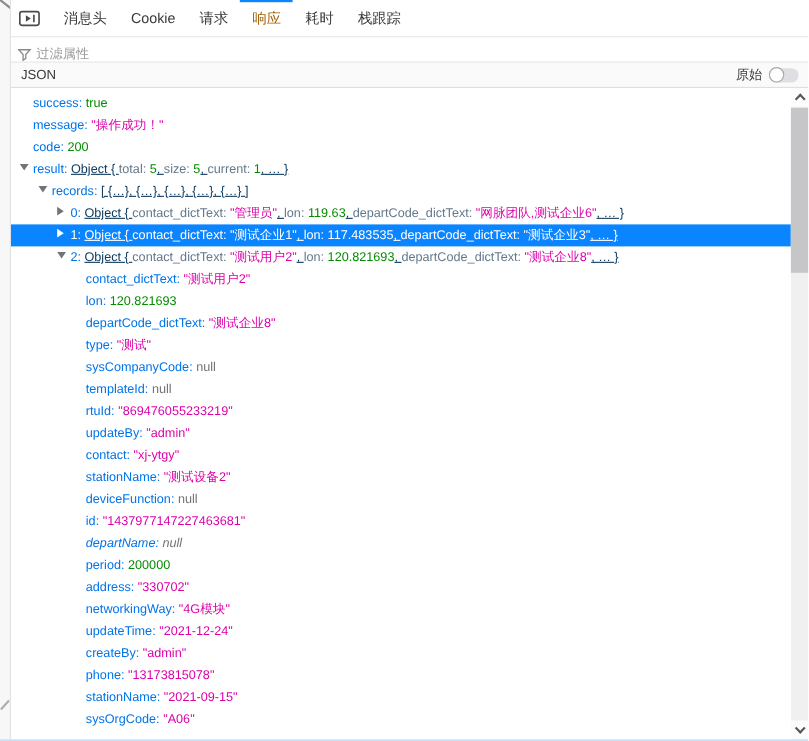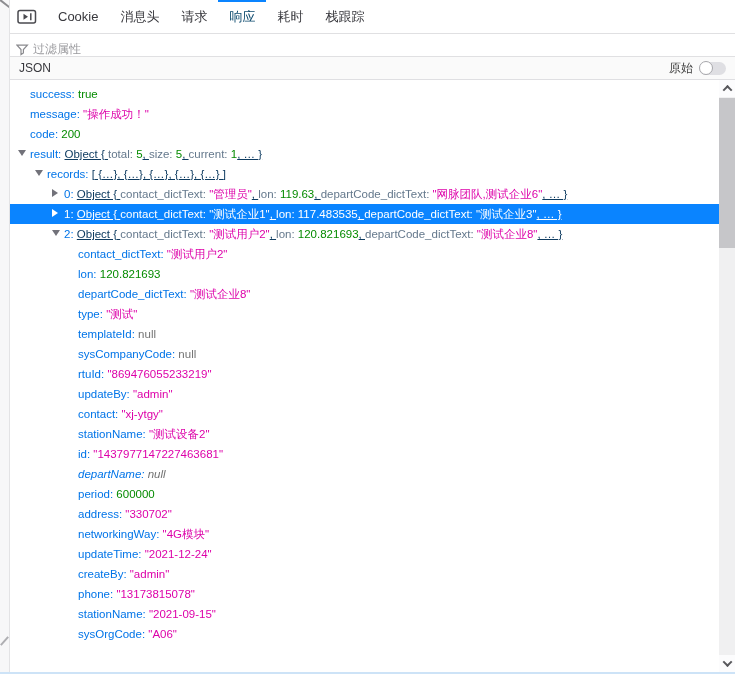--- a/index.html
+++ b/index.html
@@ -15,21 +15,21 @@
   .strip-mark-b { position:absolute; top:640px; left:-1px; width:11px; height:2px;
                   background:#aeaeb2; transform:rotate(-48deg); }
 
   
   .tabbar { position:absolute; top:0; left:10px; right:0; height:34px; background:#fff;
             border-bottom:1px solid #e0e0e2; display:flex; align-items:center; padding-left:4px; }
   .dock-btn { width:26px; height:100%; display:flex; align-items:center; justify-content:center; margin-right:7px; cursor:pointer; }
   .tabs { display:flex; height:100%; }
   .tab { position:relative; height:100%; display:flex; align-items:center; padding:0 11px;
          font-size:13px; color:#38383d; cursor:pointer; white-space:nowrap; }
-  .tab.active { color:#0c4a6e; }
+  .tab.active { color:#a16207; }
   .tab.active::before { content:''; position:absolute; top:0; left:0; right:0; height:2px; background:#0a84ff; }
 
   
   .filter-row { position:absolute; top:34px; left:10px; right:0; height:23px; background:#fff;
                 border-bottom:1px solid #e0e0e2; display:flex; align-items:flex-end; padding-left:6px; }
   .filter-icon { display:flex; align-items:center; margin-right:4px; }
   .filter-input { border:none; outline:none; flex:1; font-size:12px; color:#38383d; background:transparent;
                   font-family:"Liberation Sans","DejaVu Sans",sans-serif; }
   .filter-input::placeholder { color:#9a9a9e; }
 
@@ -86,22 +86,22 @@
 
   <div class="tabbar">
     <div class="dock-btn">
       <svg width="20" height="16" viewBox="0 0 20 16">
         <rect x="1" y="1.5" width="17.5" height="12.5" rx="2" fill="none" stroke="#4a4a4f" stroke-width="1.5"></rect>
         <path d="M6.5 4.8 L11 7.75 L6.5 10.7 Z" fill="#4a4a4f"></path>
         <line x1="13.8" y1="4.3" x2="13.8" y2="11.2" stroke="#4a4a4f" stroke-width="1.5"></line>
       </svg>
     </div>
     <div class="tabs">
+        <div class="tab">消息头</div>
         <div class="tab">Cookie</div>
-        <div class="tab">消息头</div>
         <div class="tab">请求</div>
         <div class="tab active">响应</div>
         <div class="tab">耗时</div>
         <div class="tab">栈跟踪</div>
       </div>
   </div>
 
   <div class="filter-row">
     <span class="filter-icon">
       <svg width="13" height="12" viewBox="0 0 13 12">
@@ -126,29 +126,30 @@
       <div class="row" style="padding-left: 8px;"><span class="twisty none"></span><span class="tk-key">code: </span><span class="tk-number">200</span></div>
       <div class="row" style="padding-left: 8px;"><span class="twisty open"></span><span class="tk-key">result: </span><span class="tk-object">Object { </span><span class="tk-pkey">total: </span><span class="tk-number">5</span><span class="tk-object">, </span><span class="tk-pkey">size: </span><span class="tk-number">5</span><span class="tk-object">, </span><span class="tk-pkey">current: </span><span class="tk-number">1</span><span class="tk-object">, … }</span></div>
       <div class="row" style="padding-left: 25px;"><span class="twisty open"></span><span class="tk-key">records: </span><span class="tk-object">[ {…}, {…}, {…}, {…}, {…} ]</span></div>
       <div class="row" style="padding-left: 42px;"><span class="twisty closed"></span><span class="tk-key">0: </span><span class="tk-object">Object { </span><span class="tk-pkey">contact_dictText: </span><span class="tk-string">"管理员"</span><span class="tk-object">, </span><span class="tk-pkey">lon: </span><span class="tk-number">119.63</span><span class="tk-object">, </span><span class="tk-pkey">departCode_dictText: </span><span class="tk-string">"网脉团队,测试企业6"</span><span class="tk-object">, … }</span></div>
       <div class="row selected" style="padding-left: 42px;"><span class="twisty closed"></span><span class="tk-key">1: </span><span class="tk-object">Object { </span><span class="tk-pkey">contact_dictText: </span><span class="tk-string">"测试企业1"</span><span class="tk-object">, </span><span class="tk-pkey">lon: </span><span class="tk-number">117.483535</span><span class="tk-object">, </span><span class="tk-pkey">departCode_dictText: </span><span class="tk-string">"测试企业3"</span><span class="tk-object">, … }</span></div>
       <div class="row" style="padding-left: 42px;"><span class="twisty open"></span><span class="tk-key">2: </span><span class="tk-object">Object { </span><span class="tk-pkey">contact_dictText: </span><span class="tk-string">"测试用户2"</span><span class="tk-object">, </span><span class="tk-pkey">lon: </span><span class="tk-number">120.821693</span><span class="tk-object">, </span><span class="tk-pkey">departCode_dictText: </span><span class="tk-string">"测试企业8"</span><span class="tk-object">, … }</span></div>
       <div class="row" style="padding-left: 56px;"><span class="twisty none"></span><span class="tk-key">contact_dictText: </span><span class="tk-string">"测试用户2"</span></div>
       <div class="row" style="padding-left: 56px;"><span class="twisty none"></span><span class="tk-key">lon: </span><span class="tk-number">120.821693</span></div>
       <div class="row" style="padding-left: 56px;"><span class="twisty none"></span><span class="tk-key">departCode_dictText: </span><span class="tk-string">"测试企业8"</span></div>
       <div class="row" style="padding-left: 56px;"><span class="twisty none"></span><span class="tk-key">type: </span><span class="tk-string">"测试"</span></div>
+      <div class="row" style="padding-left: 56px;"><span class="twisty none"></span><span class="tk-key">sysCompanyCode: </span><span class="tk-null">null</span></div>
       <div class="row" style="padding-left: 56px;"><span class="twisty none"></span><span class="tk-key">templateId: </span><span class="tk-null">null</span></div>
-      <div class="row" style="padding-left: 56px;"><span class="twisty none"></span><span class="tk-key">sysCompanyCode: </span><span class="tk-null">null</span></div>
       <div class="row" style="padding-left: 56px;"><span class="twisty none"></span><span class="tk-key">rtuId: </span><span class="tk-string">"869476055233219"</span></div>
       <div class="row" style="padding-left: 56px;"><span class="twisty none"></span><span class="tk-key">updateBy: </span><span class="tk-string">"admin"</span></div>
       <div class="row" style="padding-left: 56px;"><span class="twisty none"></span><span class="tk-key">contact: </span><span class="tk-string">"xj-ytgy"</span></div>
       <div class="row" style="padding-left: 56px;"><span class="twisty none"></span><span class="tk-key">stationName: </span><span class="tk-string">"测试设备2"</span></div>
+      <div class="row" style="padding-left: 56px;"><span class="twisty none"></span><span class="tk-key">deviceFunction: </span><span class="tk-null">null</span></div>
       <div class="row" style="padding-left: 56px;"><span class="twisty none"></span><span class="tk-key">id: </span><span class="tk-string">"1437977147227463681"</span></div>
       <div class="row" style="padding-left: 56px; font-style: italic;"><span class="twisty none"></span><span class="tk-key">departName: </span><span class="tk-null">null</span></div>
-      <div class="row" style="padding-left: 56px;"><span class="twisty none"></span><span class="tk-key">period: </span><span class="tk-number">600000</span></div>
+      <div class="row" style="padding-left: 56px;"><span class="twisty none"></span><span class="tk-key">period: </span><span class="tk-number">200000</span></div>
       <div class="row" style="padding-left: 56px;"><span class="twisty none"></span><span class="tk-key">address: </span><span class="tk-string">"330702"</span></div>
       <div class="row" style="padding-left: 56px;"><span class="twisty none"></span><span class="tk-key">networkingWay: </span><span class="tk-string">"4G模块"</span></div>
       <div class="row" style="padding-left: 56px;"><span class="twisty none"></span><span class="tk-key">updateTime: </span><span class="tk-string">"2021-12-24"</span></div>
       <div class="row" style="padding-left: 56px;"><span class="twisty none"></span><span class="tk-key">createBy: </span><span class="tk-string">"admin"</span></div>
       <div class="row" style="padding-left: 56px;"><span class="twisty none"></span><span class="tk-key">phone: </span><span class="tk-string">"13173815078"</span></div>
       <div class="row" style="padding-left: 56px;"><span class="twisty none"></span><span class="tk-key">stationName: </span><span class="tk-string">"2021-09-15"</span></div>
       <div class="row" style="padding-left: 56px;"><span class="twisty none"></span><span class="tk-key">sysOrgCode: </span><span class="tk-string">"A06"</span></div>
     </div>
 
   <div class="vscroll">

